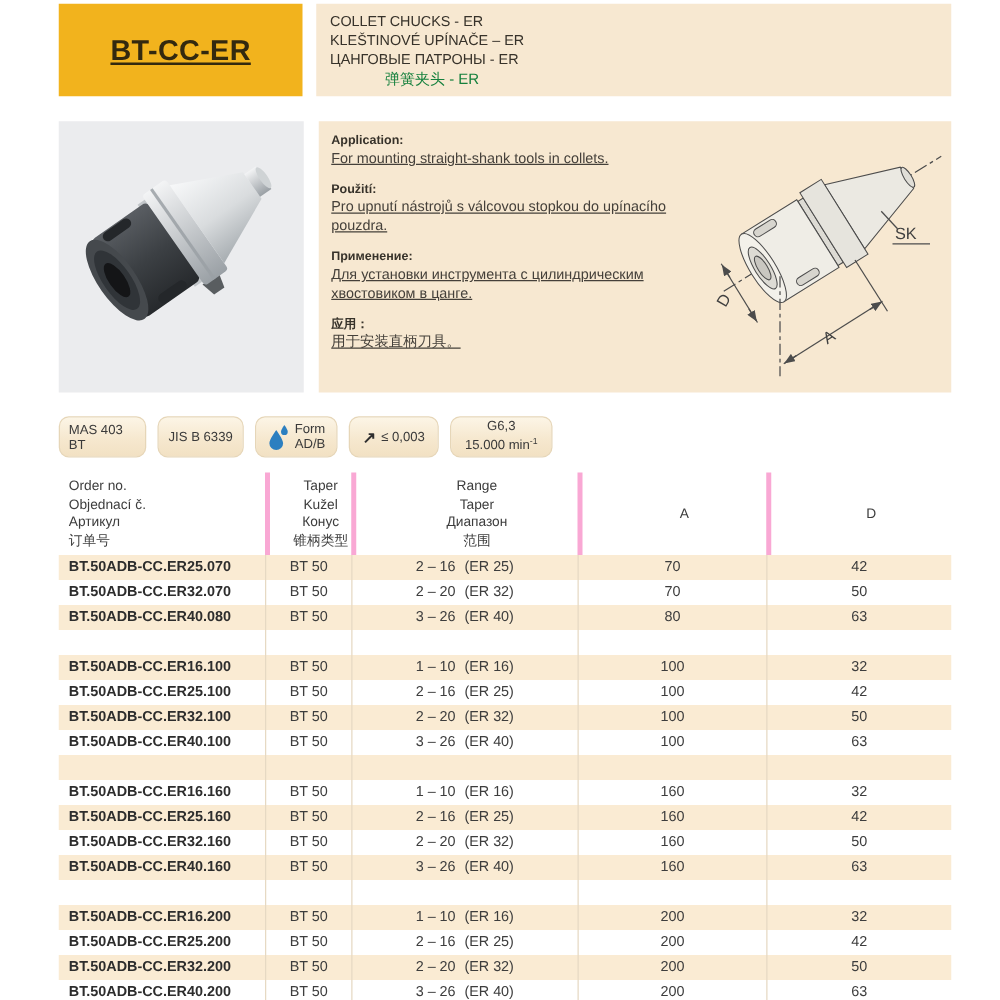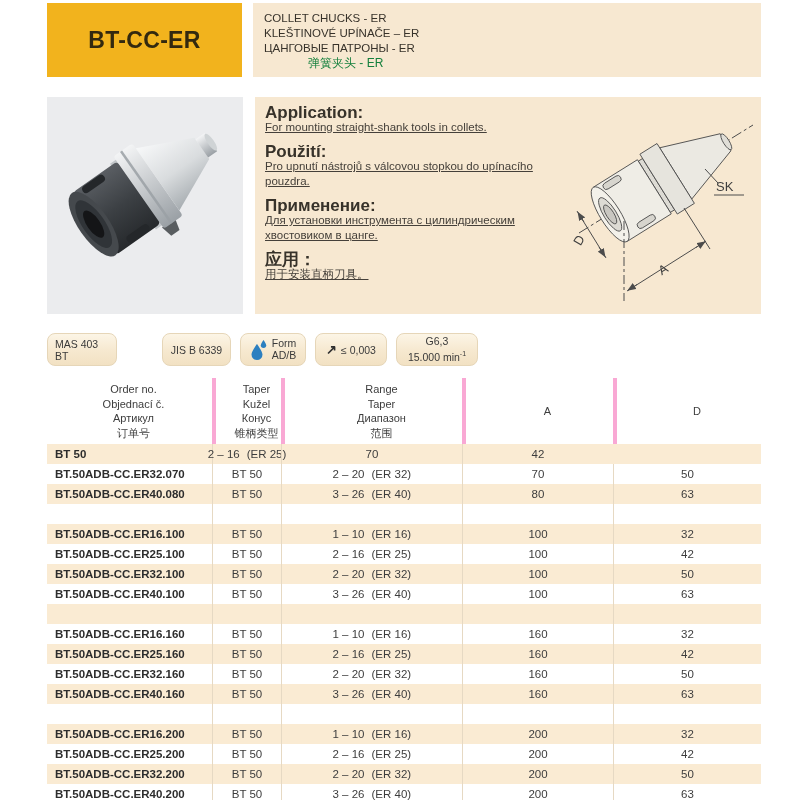--- a/index.html
+++ b/index.html
@@ -7,63 +7,63 @@
     width:800px;height:800px;overflow:hidden;background:#ffffff;
     font-family:"Liberation Sans", sans-serif;color:#3d3d3d;
     -webkit-font-smoothing:antialiased;
   }
   .page{position:relative;width:800px;height:800px;}
 
   
   .code-box{
     position:absolute;left:47px;top:3px;width:195px;height:74px;
     background:#F2B31D;display:flex;align-items:center;justify-content:center;
-    font-size:23px;font-weight:bold;color:#33290F;letter-spacing:.3px;
+    font-size:23px;font-weight:bold;color:#33290F;letter-spacing:.3px;text-decoration:underline;
   }
   .titles-box{
     position:absolute;left:253px;top:3px;width:508px;height:74px;
     background:#F7E8D1;box-sizing:border-box;padding:8px 0 0 11px;
   }
   .titles-box .t{font-size:11.5px;font-weight:normal;line-height:15px;color:#37322A;}
   .titles-box .t.cjk{font-weight:normal;font-size:12px;color:#15803d;margin-left:44px;}
 
   
   .photo-box{position:absolute;left:47px;top:97px;width:196px;height:217px;background:#EBECEE;}
   .app-panel{position:absolute;left:255px;top:97px;width:506px;height:217px;background:#F7E8D1;}
   .app-text{position:absolute;left:10px;top:8px;width:308px;}
   .sec{margin-bottom:9px;}
-  .sec .lbl{font-weight:bold;font-size:17px;line-height:15px;color:#37322A;}
+  .sec .lbl{font-weight:bold;font-size:10px;line-height:15px;color:#37322A;}
   .sec .txt{font-size:11.5px;line-height:15px;color:#45403a;text-decoration:underline;}
   .drawing-wrap{position:absolute;left:312px;top:2px;width:194px;height:213px;}
 
   
   .badges{position:absolute;left:47px;top:333px;display:flex;gap:9px;}
   .badge{
     height:33px;box-sizing:border-box;border:1px solid #E6D6B8;border-radius:8px;
     background:linear-gradient(180deg,#FCF5E6 0%,#F6E8CF 55%,#F2E1C3 100%);
     display:flex;align-items:center;justify-content:center;
     font-size:10.5px;color:#3a3a3a;padding:0 7px;
   }
   .badge .two{line-height:11.5px;text-align:center;}
   .badge .two.left{text-align:left;}
   .badge .glyph{font-size:13px;font-weight:bold;color:#2f2f2f;margin-right:4px;line-height:1;}
   .badge svg{margin-right:4px;}
   .badge sup{font-size:7px;}
-  .b1{width:70px;}.b2{width:69px;margin-left:36px;}.b3{width:66px;}.b4{width:72px;}.b5{width:82px;}
+  .b1{width:70px;}.b2{width:69px;}.b3{width:66px;}.b4{width:72px;}.b5{width:82px;}
 
   
   .table{position:absolute;left:47px;top:378px;width:714px;}
   .thead,.tr{display:grid;grid-template-columns:165px 69px 181px 151px 148px;}
   .thead{height:66px;}
   .th{
     border-left:4px solid #f9a8d4;box-sizing:border-box;
     display:flex;flex-direction:column;justify-content:center;align-items:center;
     font-size:11px;line-height:14.5px;color:#3d3d3d;text-align:center;padding-left:16px;
   }
-  .th:first-child{border-left:none;align-items:center;padding-left:8px;text-align:left;}
+  .th:first-child{border-left:none;align-items:flex-start;padding-left:8px;text-align:left;}
   .tr{height:20px;}
   .tr.shade{background:#FAEBD3;}
   .td{
     border-left:1px solid #E6D9C3;box-sizing:border-box;
     display:flex;align-items:center;justify-content:center;
     font-size:11.5px;color:#3d3d3d;white-space:nowrap;
   }
   .td:first-child{border-left:none;justify-content:flex-start;padding-left:8px;
     font-weight:bold;color:#2d2d2d;}
   .td .rv{width:50px;text-align:right;}
@@ -232,20 +232,21 @@
       </div>
       <div class="th">
         <div>A</div>
       </div>
       <div class="th">
         <div>D</div>
       </div>
     </div>
     <div class="tbody">
         <div class="tr shade">
+          <div class="td">BT.50ADB-CC.ER25.070</div>
           <div class="td">BT 50</div>
           <div class="td">
             <span class="rv">2 – 16</span>
             <span class="rc">(ER 25)</span>
           </div>
           <div class="td">70</div>
           <div class="td">42</div>
         </div>
         <div class="tr">
           <div class="td">BT.50ADB-CC.ER32.070</div>

